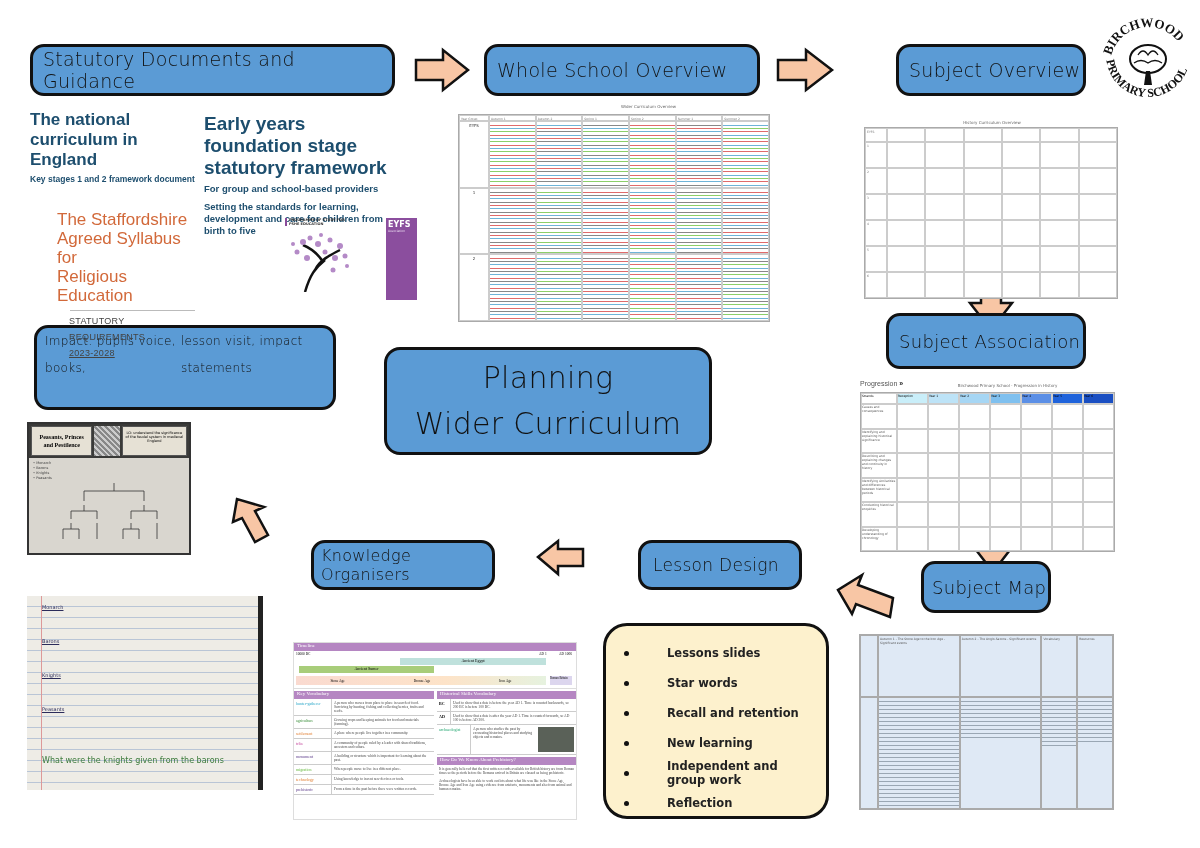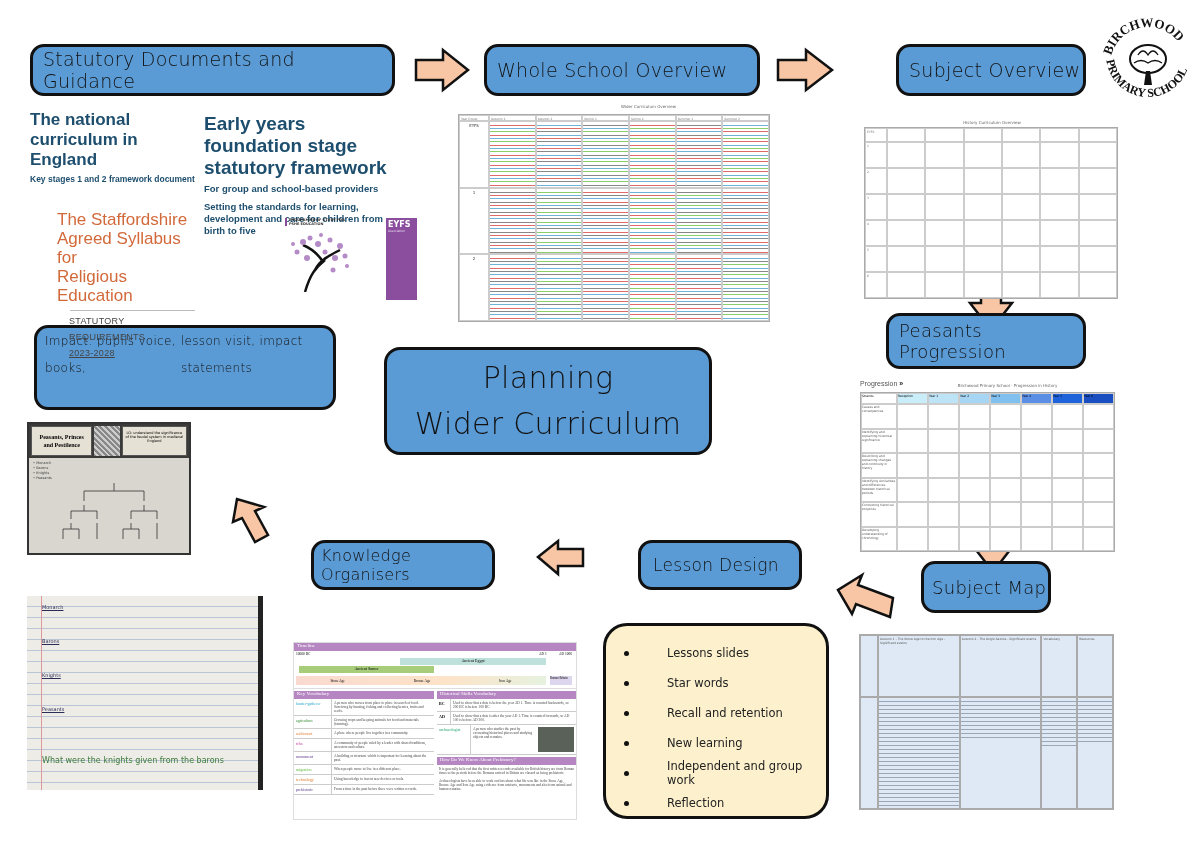--- a/index.html
+++ b/index.html
@@ -17,21 +17,21 @@
   .ey-title { color: #1d4e6e; font-family: "Liberation Sans", sans-serif; font-weight: bold; font-size: 19px; line-height: 22px; }
   .ey-sub { color: #1d4e6e; font-family: "Liberation Sans", sans-serif; font-weight: bold; font-size: 9.5px; line-height: 12px; }
   .staffs { color: #d2693a; font-family: "Liberation Sans", sans-serif; font-size: 17px; line-height: 19px; }
   .staffs-req { color: #444; font-family: "Liberation Sans", sans-serif; font-size: 9px; line-height: 16px; letter-spacing: 0.3px; }
   
   .mini-table { position: absolute; border: 1px solid #aaa; background: #fff; display: grid; }
   .mini-table div { border: 1px solid #ccc; font-size: 3px; color: #777; padding: 1px; overflow: hidden; }
   .mini-caption { position: absolute; font-size: 4px; color: #666; text-align: center; }
   
   .lesson-box { position: absolute; background: #fdf1cd; border: 3px solid #111; border-radius: 24px; padding: 12px 10px 10px 18px; }
-  .lesson-item { display: flex; align-items: center; height: 30px; font-size: 11.5px; color: #222; font-weight: 400; }
+  .lesson-item { display: flex; align-items: center; height: 30px; font-size: 11.5px; color: #222; font-weight: 700; }
   .lesson-item .dot { width: 5px; height: 5px; background: #111; border-radius: 50%; margin-right: 38px; flex-shrink: 0; }
   
   .ko { position: absolute; background: #fff; border: 1px solid #ddd; font-family: "Liberation Serif", serif; }
   .ko .bar { background: #b586c2; height: 8px; color: #fff; font-size: 5px; padding-left: 3px; }
   .ko-row { display: flex; border-bottom: 1px solid #ccc; }
   .ko-row .term { width: 38px; font-size: 4px; padding: 2px; border-right: 1px solid #ccc; }
   .ko-row .def { flex: 1; font-size: 3.6px; padding: 2px; color: #444; }
   
   .photo { position: absolute; overflow: hidden; }
   .logo-text { font-family: "Liberation Serif", serif; font-weight: bold; fill: #111; }
@@ -77,21 +77,21 @@
 
 <div class="box" style="left:484px;top:44px;width:276px;height:52px;padding-left:10px;font-size:19px;">
   <span>Whole School Overview</span>
 </div>
 
 <div class="box" style="left:896px;top:44px;width:190px;height:52px;padding-left:10px;font-size:19px;">
   <span>Subject Overview</span>
 </div>
 
 <div class="box" style="left:886px;top:313px;width:200px;height:56px;padding-left:10px;font-size:18px;">
-  <span>Peasants Progression</span>
+  <span>Subject Association</span>
 </div>
 
 <div class="box" style="left:921px;top:561px;width:130px;height:52px;padding-left:8px;font-size:18px;">
   <span>Subject Map</span>
 </div>
 
 <div class="box" style="left:638px;top:540px;width:164px;height:50px;padding-left:12px;font-size:17px;">
   <span>Lesson Design</span>
 </div>
 

